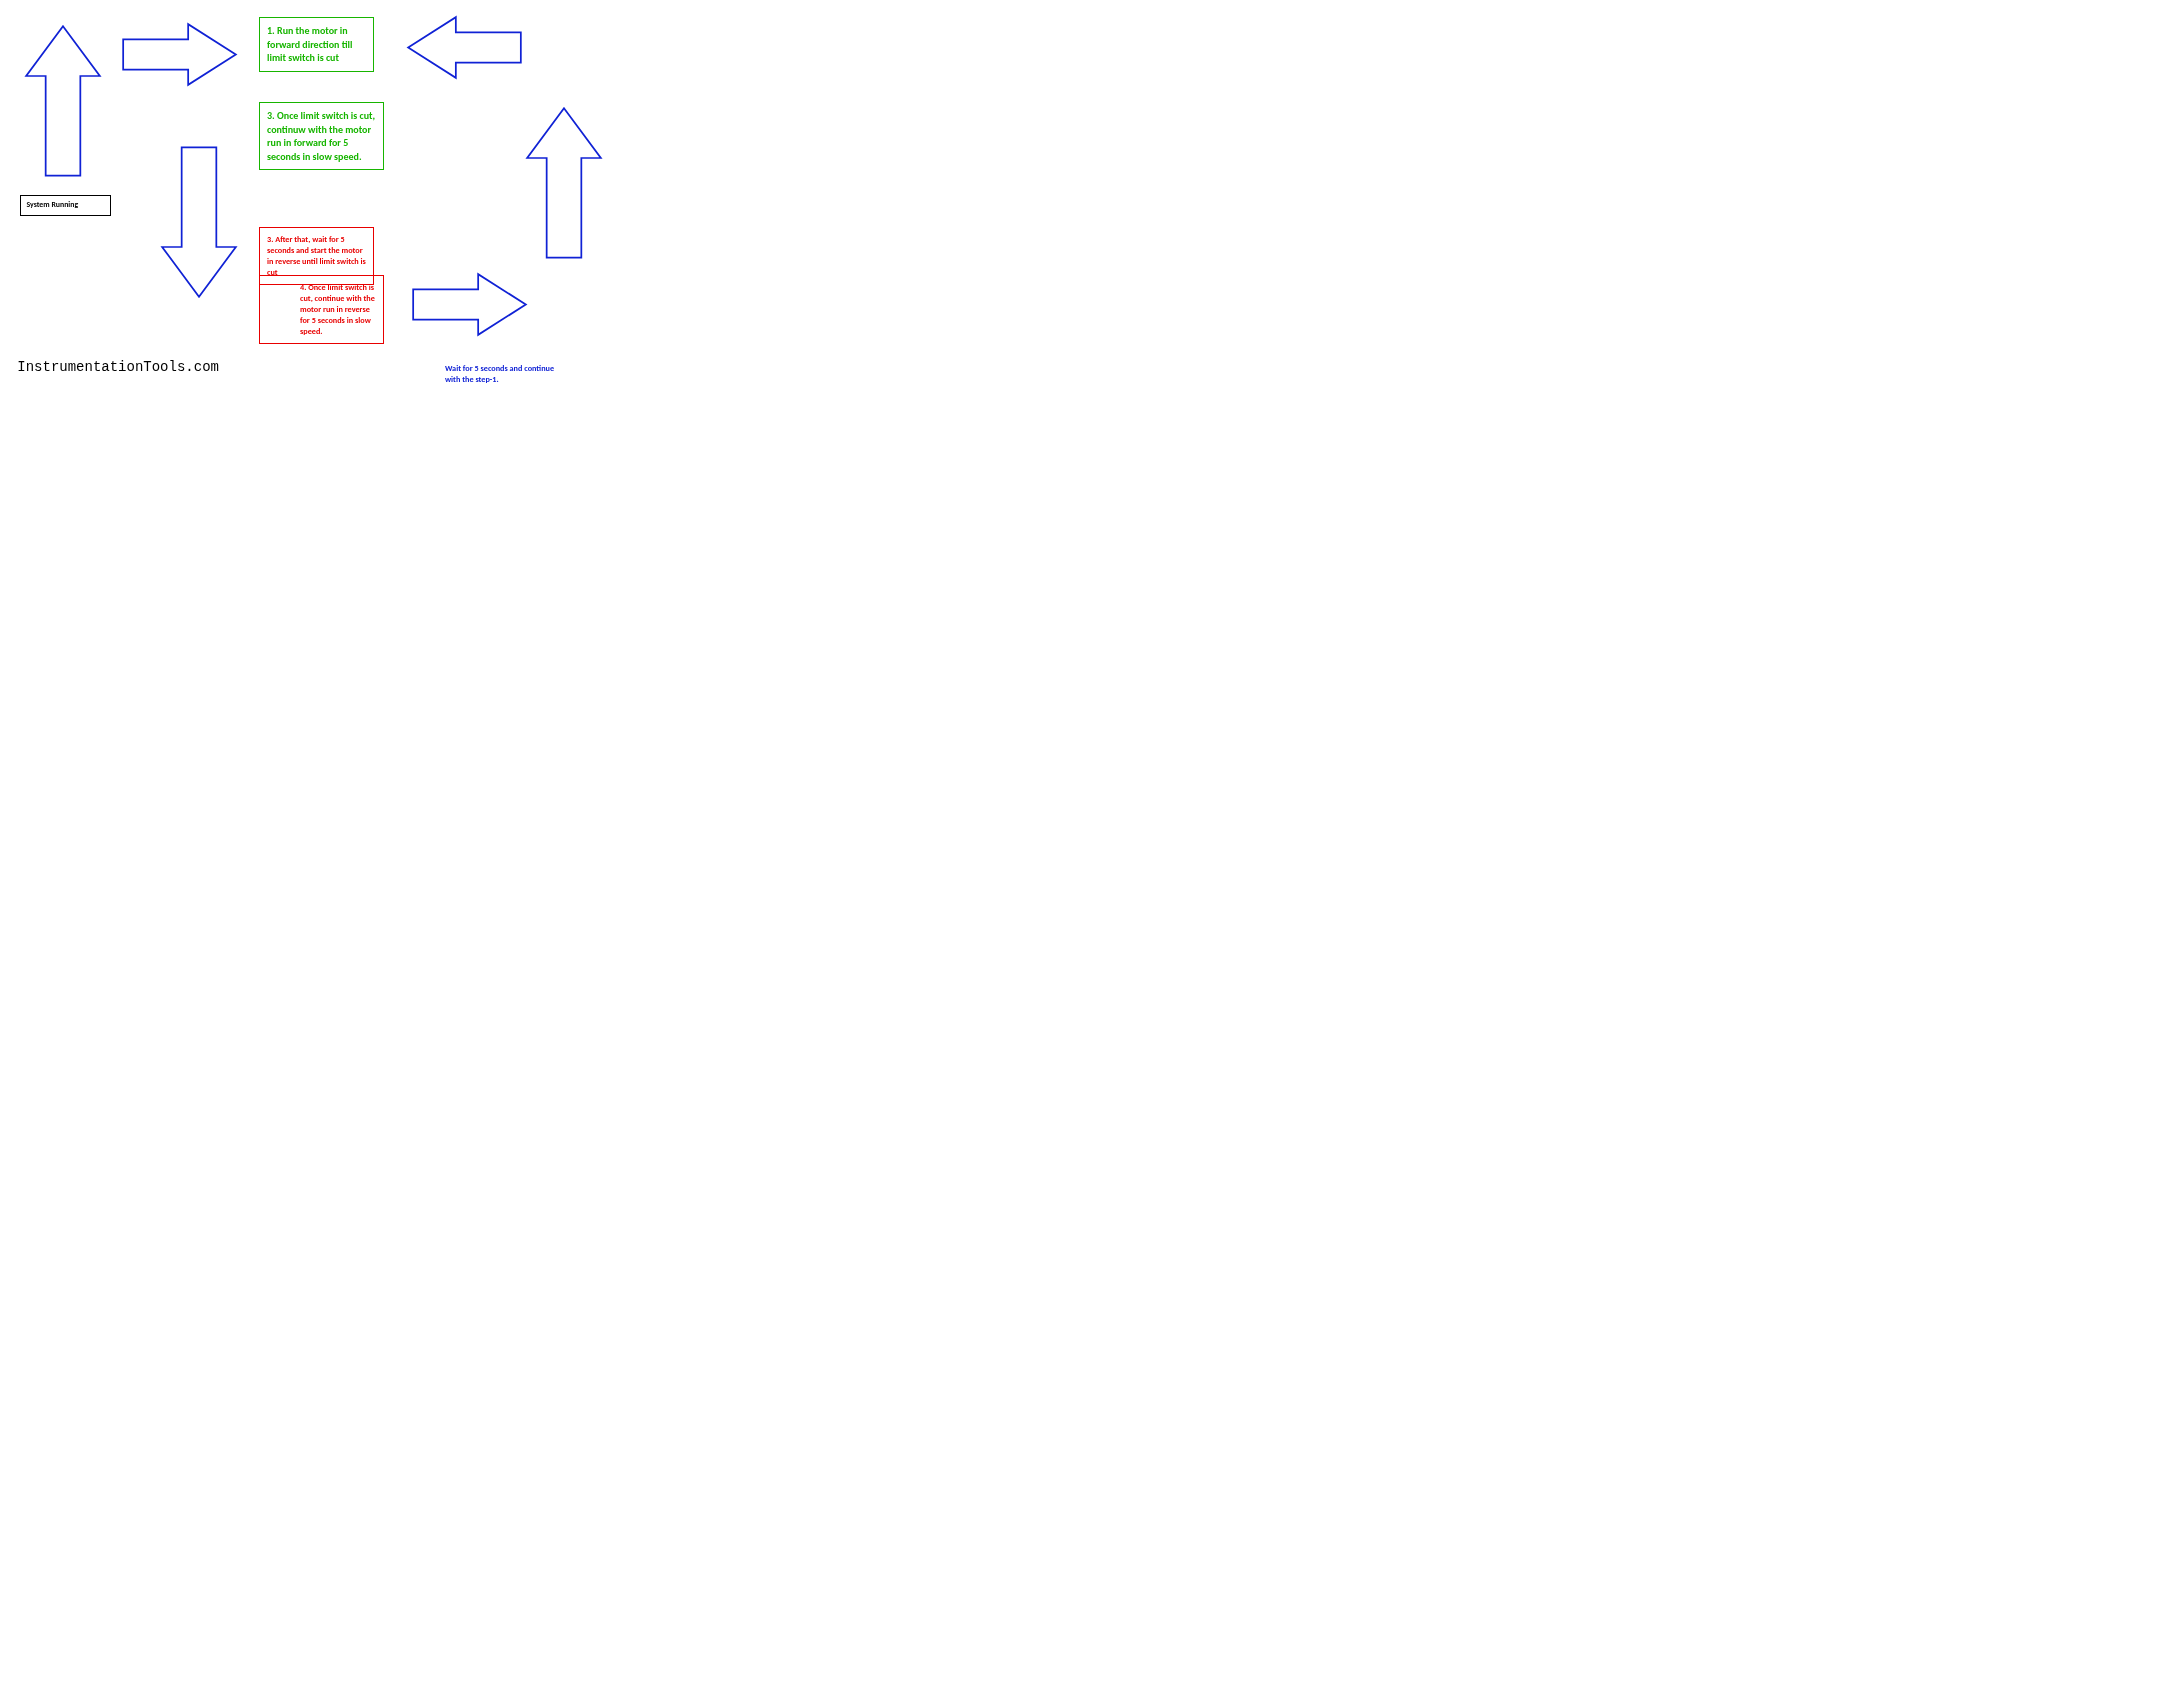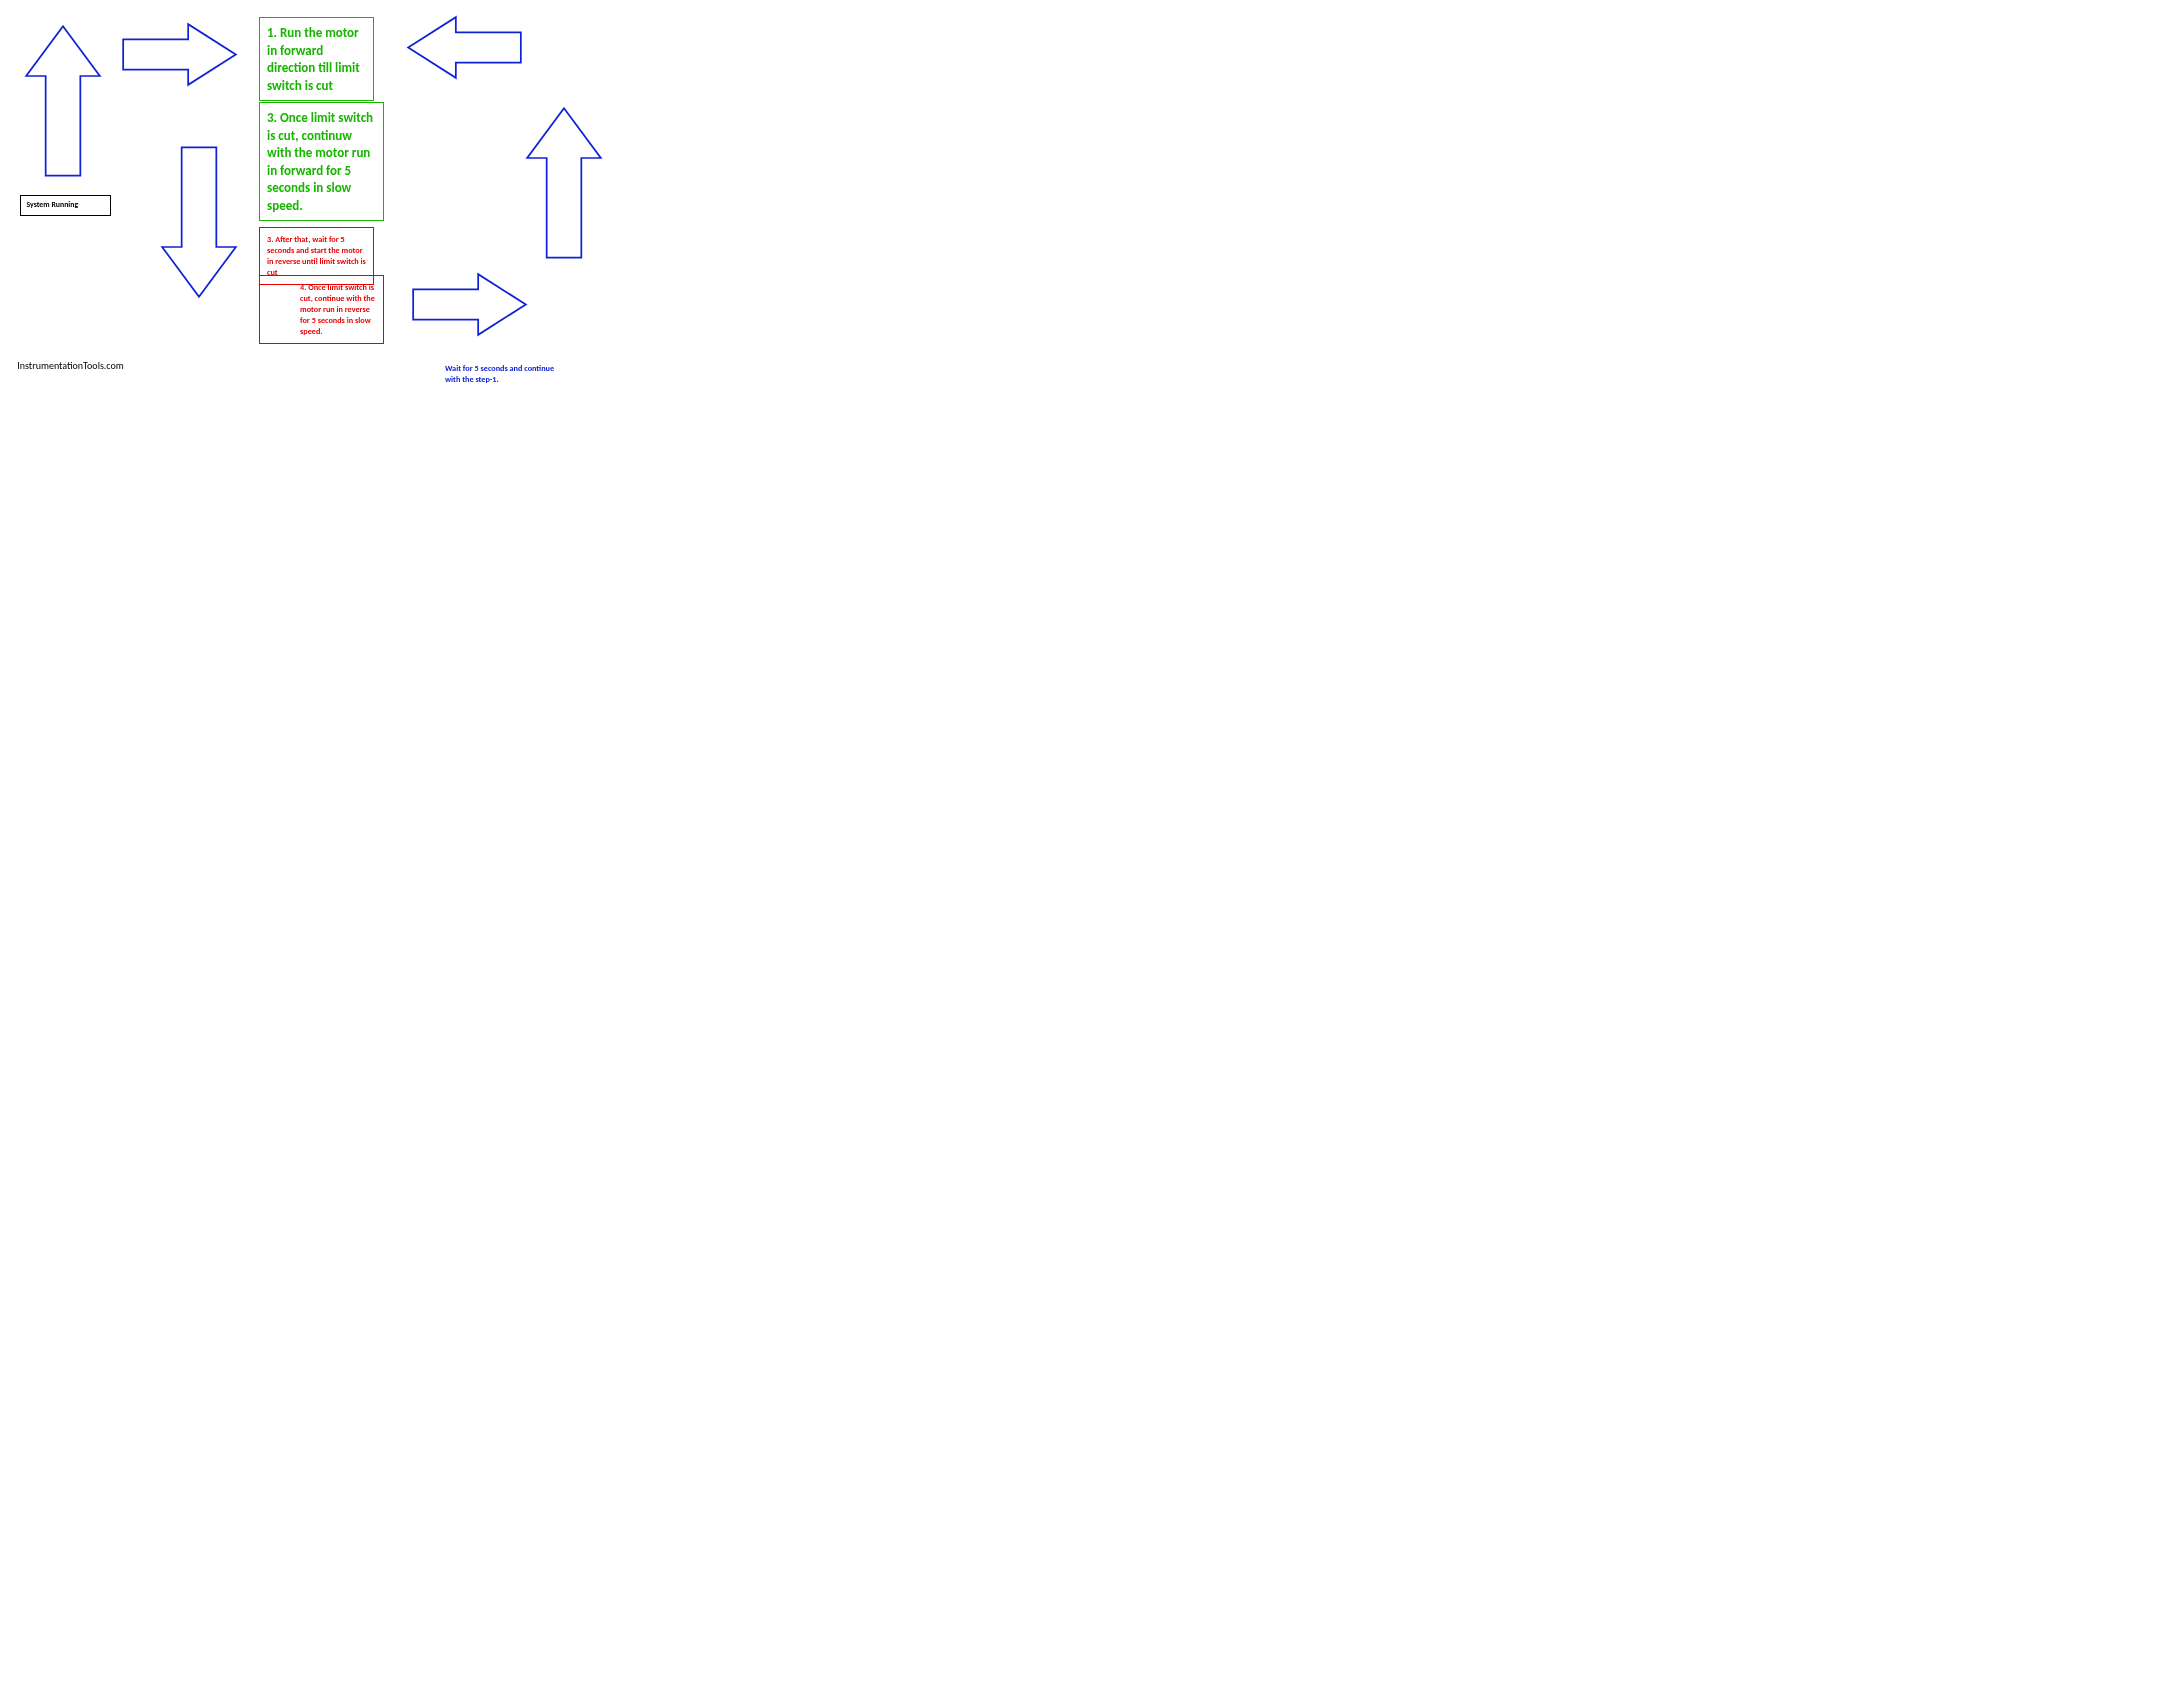--- a/index.html
+++ b/index.html
@@ -26,21 +26,21 @@
       border-color: #000000;
       border-width: 0.9px;
       color: #000000;
       font-size: 7.8px;
       padding: 4.3px 6px;
     }
     .box-green {
       border-color: #17b500;
       border-width: 1.7px;
       color: #17b500;
-      font-size: 13px;
+      font-size: 10px;
     }
     .box-red {
       border-color: #e80000;
       border-width: 1.7px;
       color: #e80000;
       font-size: 8.2px;
     }
     .arrow-svg {
       position: absolute;
     }
@@ -48,22 +48,23 @@
       position: absolute;
       color: #1022d5;
       font-weight: 700;
       font-size: 8.2px;
       line-height: 1.35;
       width: 117px;
     }
     .source-text {
       position: absolute;
       color: #000000;
-      font-size: 10px;
+      font-size: 14px;
       font-weight: 400;
+      font-family: Liberation Mono, monospace;
     }
   </style>
 </head>
 <body>
 
 <div class="canvas">
 
   <svg class="arrow-svg" style="left:24px; top:24px; width:78px; height:156px;" viewBox="0 0 180 360">
     <polygon points="90,5 175,120 130,120 130,350 50,350 50,120 5,120" fill="none" stroke="#1022d5" stroke-width="4"></polygon>
   </svg>

